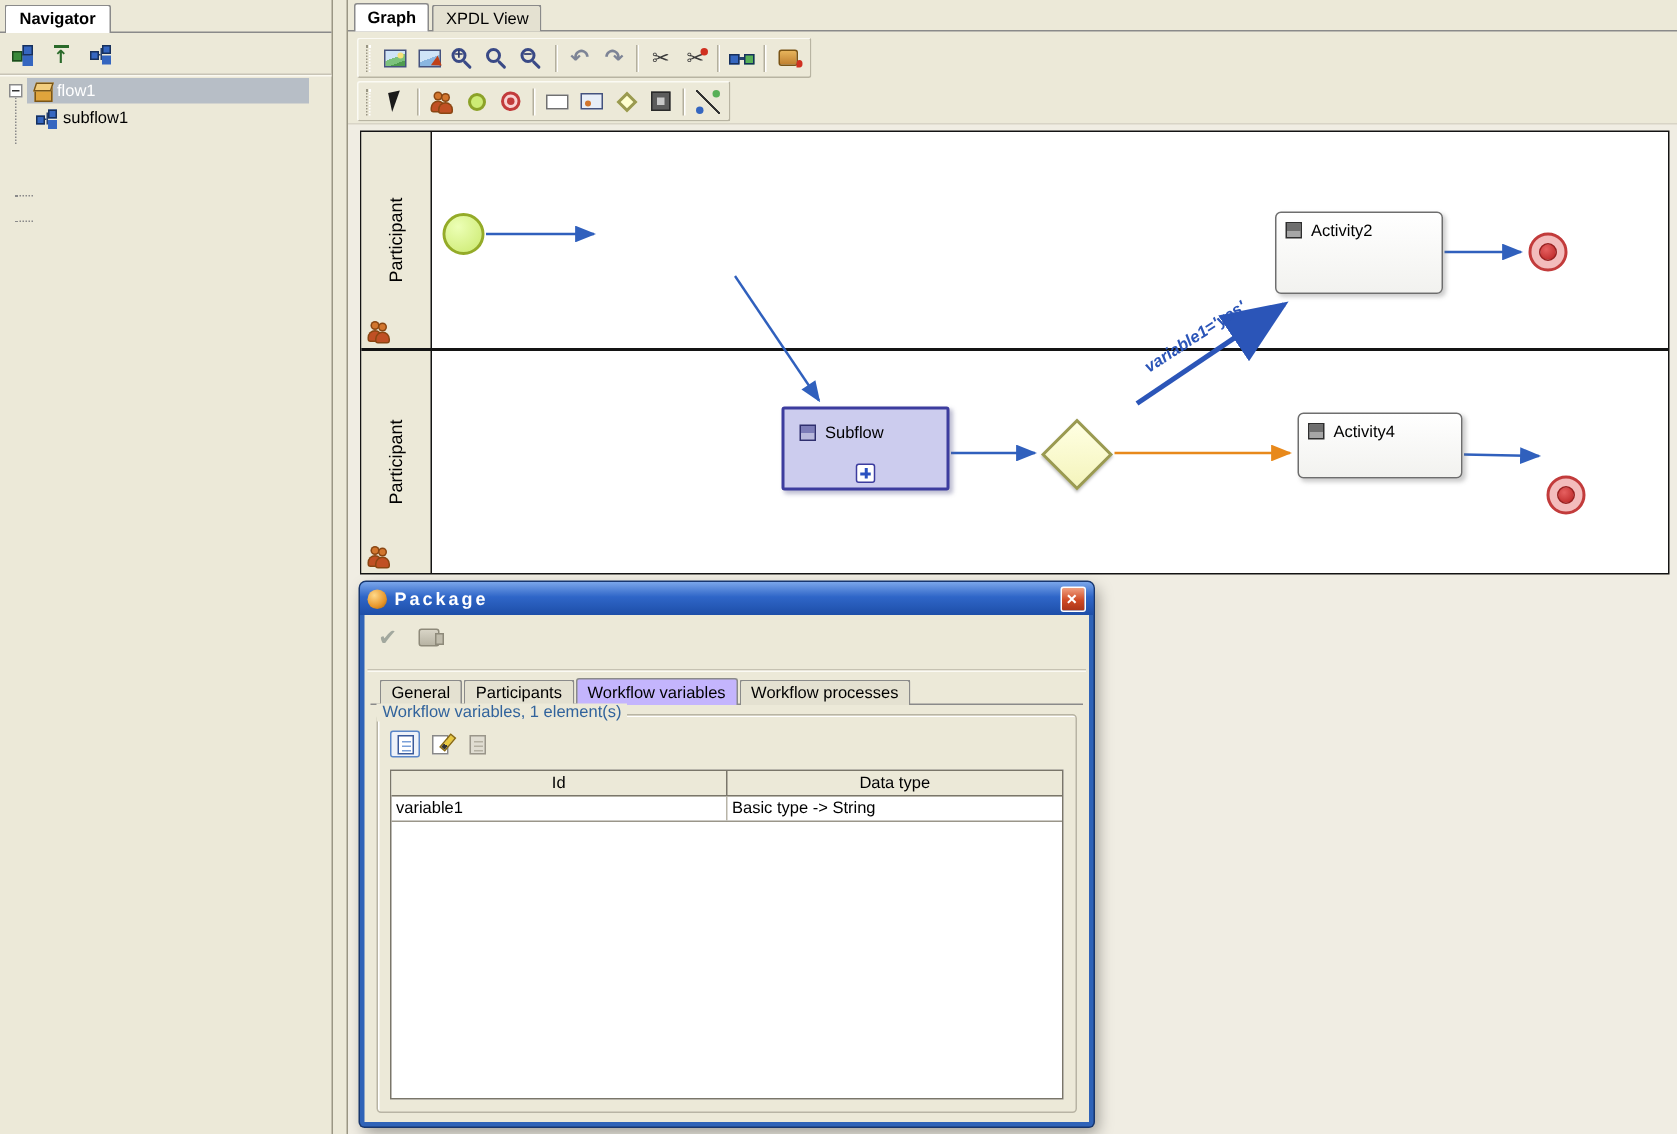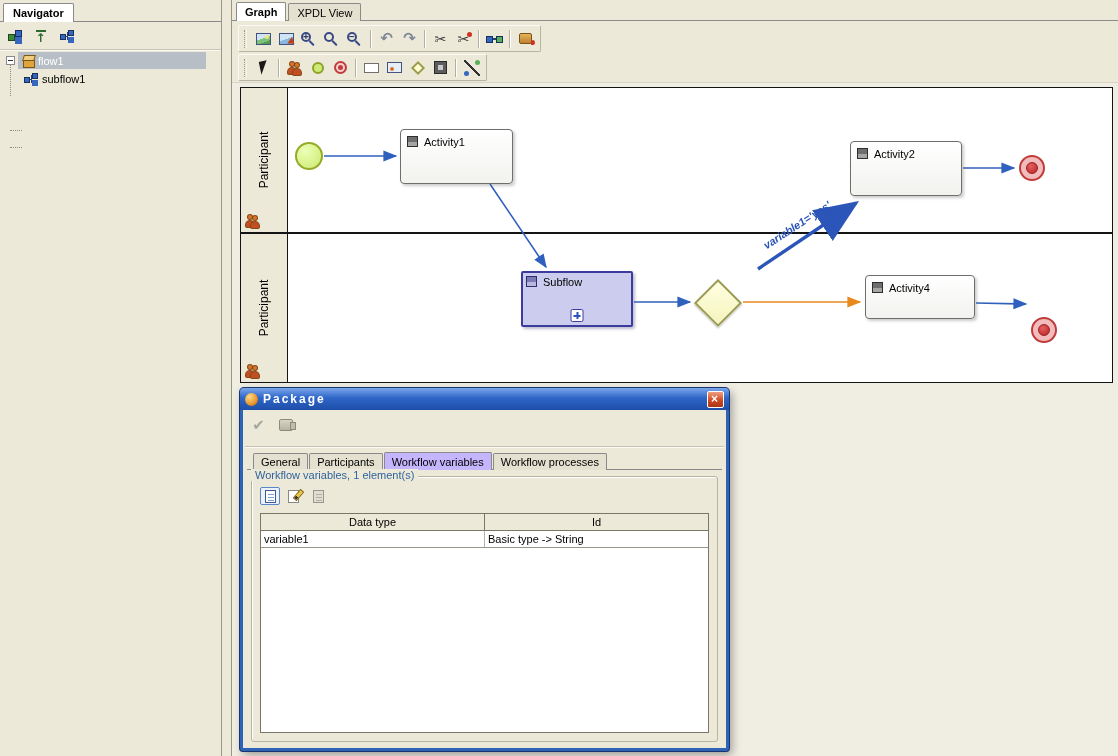--- a/index.html
+++ b/index.html
@@ -115,21 +115,21 @@
   .lane-body{flex:1;background:#fff}
   .lane-label{position:absolute;top:50%;left:50%;transform:translate(-50%,-50%) rotate(-90deg);font-size:12px;white-space:nowrap}
   .lane-ppl{position:absolute;left:5px;bottom:5px;display:flex}
   .lane-ppl .person+.person{margin-left:-3px;transform:translateY(1px)}
 
   .node{position:absolute}
   .activity{background:linear-gradient(#ffffff,#f2f2ef);border:1px solid #6e6e6e;border-radius:4px;
             box-shadow:2px 2px 3px rgba(110,110,110,.35);display:flex;align-items:flex-start;gap:6px;padding:6px}
   .act-icon{width:11px;height:11px;background:linear-gradient(#6e6e6e 0 55%,#a6a6a6 55%);border:1px solid #2e2e2e;flex:none}
   .subflow{background:#ccccee;border:2px solid #3c3c9e;border-radius:2px;box-shadow:2px 2px 3px rgba(90,90,140,.4);
-           display:flex;align-items:flex-start;gap:6px;padding:3px}
+           display:flex;align-items:flex-start;gap:6px;padding:10px}
   .sub-icon{width:11px;height:11px;background:linear-gradient(#7b7bb8 0 55%,#b8b8dd 55%);border:1px solid #2e2e6e;flex:none}
   .plus-marker{position:absolute;left:50%;bottom:3px;transform:translateX(-50%);width:13px;height:13px;
                background:#fff;border:1px solid #3c3c9e;border-radius:2px}
   .plus-marker::before{content:"";position:absolute;left:2px;top:5px;width:7px;height:1.5px;background:#2a52c0}
   .plus-marker::after{content:"";position:absolute;left:5px;top:2px;width:1.5px;height:7px;background:#2a52c0}
   .start-event{width:28px;height:28px;border-radius:50%;border:2px solid #94ab28;
                background:radial-gradient(circle at 35% 30%,#ecffb6,#cbe96e)}
   .end-event{width:26px;height:26px;border-radius:50%;border:2px solid #c23b3b;background:#f3bcbc;position:relative}
   .end-event::after{content:"";position:absolute;inset:5px;border-radius:50%;background:radial-gradient(circle at 38% 32%,#e66060,#b82222);border:1px solid #992020}
   .gateway{width:34px;height:34px;transform:rotate(45deg);background:linear-gradient(135deg,#ffffe2,#f4f4bc);
@@ -350,24 +350,20 @@
         <path d="M402,219 L458,219" stroke="#3060bd" stroke-width="1.6" fill="none" marker-end="url(#mB)"></path>
         <path d="M511,219 L628,219" stroke="#e8891b" stroke-width="1.6" fill="none" marker-end="url(#mO)"></path>
         <path d="M526,186 L624,120" stroke="#2b55b8" stroke-width="3.4" fill="none" marker-end="url(#mBig)"></path>
         <path d="M731,85 L782,85" stroke="#3060bd" stroke-width="1.6" fill="none" marker-end="url(#mB)"></path>
         <path d="M744,220 L794,221" stroke="#3060bd" stroke-width="1.6" fill="none" marker-end="url(#mB)"></path>
       </svg>
       <div class="edge-label">variable1='yes'</div>
 
       <div class="node start-event" style="left:63px;top:59px"></div>
 
-      <div class="node activity" style="left:168px;top:46px;width:113px;height:55px">
-        <span class="act-icon"></span>
-        <span>Activity1</span>
-      </div>
 
       <div class="node activity" style="left:618px;top:58px;width:112px;height:55px">
         <span class="act-icon"></span>
         <span>Activity2</span>
       </div>
 
       <div class="node end-event" style="left:787px;top:72px"></div>
 
       <div class="node subflow" style="left:289px;top:188px;width:112px;height:56px">
         <span class="sub-icon"></span>
@@ -424,22 +420,22 @@
               </span>
             <span class="mini">
                 <span class="ic-edit"></span>
               </span>
             <span class="mini">
                 <span class="ic-del"></span>
               </span>
           </div>
           <div class="tblview">
             <div class="thead">
+              <span class="th">Id</span>
               <span class="th">Data type</span>
-              <span class="th">Id</span>
             </div>
             <div class="trowd">
               <span class="td">variable1</span>
               <span class="td">Basic type -&gt; String</span>
             </div>
           </div>
         </div>
       </div>
     </div>
 

